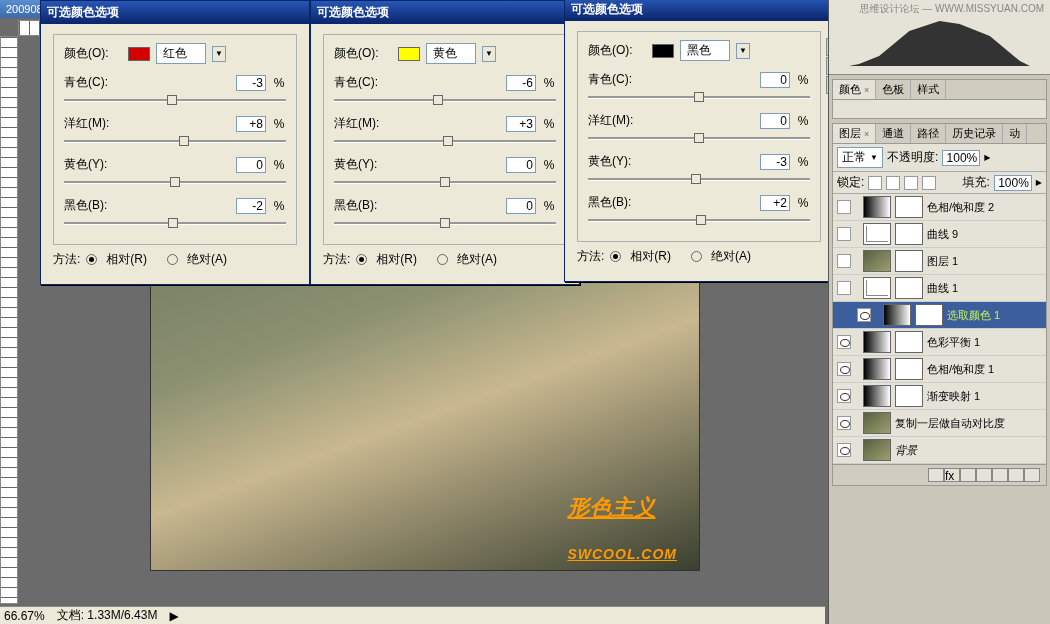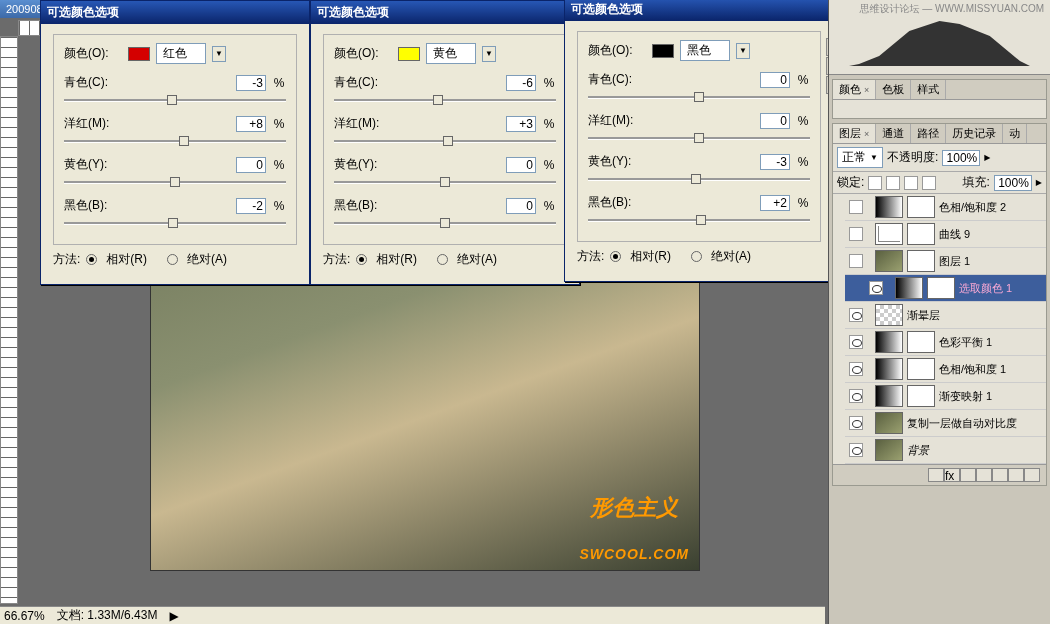--- a/index.html
+++ b/index.html
@@ -7,21 +7,21 @@
 
 .title-bar { background: linear-gradient(#5a8fd0, #3d6aa8); color: #fff; height: 18px; line-height: 18px; padding: 0 6px; font-size: 11px; }
 .ruler-h { position: absolute; top: 20px; left: 18px; right: 225px; height: 16px; background: #fff; border: 1px solid #888; }
 .ruler-h::before { content: ""; position: absolute; inset: 0; background: repeating-linear-gradient(90deg, #666 0 1px, transparent 1px 10px); }
 .ruler-v { position: absolute; top: 36px; left: 0; width: 18px; bottom: 20px; background: #fff; border: 1px solid #888; }
 .ruler-v::before { content: ""; position: absolute; inset: 0; background: repeating-linear-gradient(180deg, #666 0 1px, transparent 1px 10px); }
 
 .canvas { position: absolute; top: 38px; left: 20px; right: 225px; bottom: 20px; background: #6b6b6b; }
 .heading { position: absolute; top: 50px; left: 50px; color: #e60000; font-size: 28px; letter-spacing: 2px; }
 .photo { position: absolute; top: 98px; left: 130px; width: 550px; height: 435px; background: linear-gradient(160deg, #6a7255 0%, #8a9070 40%, #c9b890 60%, #3a4030 100%); border: 1px solid #333; }
-.watermark { position: absolute; right: 10px; bottom: 8px; color: #ff9900; font-family: Arial; text-align: center; font-weight: bold; font-style: italic; }
+.watermark { position: absolute; right: 22px; bottom: 8px; color: #ff9900; font-family: Arial; text-align: left; font-weight: bold; font-style: italic; text-decoration: underline; }
 .watermark .line1 { font-size: 22px; }
 .watermark .line2 { font-size: 14px; letter-spacing: 1px; margin-top: 23px; }
 
 .dlg { position: absolute; background: #ece9d8; border: 1px solid #0a246a; box-shadow: 1px 1px 0 #000; width: 270px; }
 .dlg-title { background: linear-gradient(#2757b5, #0a246a); color: #fff; padding: 3px 6px; font-size: 12px; font-weight: bold; }
 .dlg-body { padding: 10px 12px 12px; }
 .fieldset { border: 1px solid #b0b0b0; margin-bottom: 0; padding: 8px 10px 6px; }
 .row { display: flex; align-items: center; margin-bottom: 4px; gap: 6px; }
 .row-l { flex: 0 0 58px; }
 .color-swatch { width: 22px; height: 14px; border: 1px solid #666; }
@@ -48,23 +48,23 @@
 .tab.active { background: #e5e2d7; }
 .tab .x { margin-left: 3px; color: #666; font-size: 9px; }
 .pbody { padding: 4px 6px; }
 .layer-ops { display:flex; align-items:center; gap:4px; padding:3px 4px; border-bottom:1px solid #aaa; }
 .combo { border:1px solid #7f9db9; background:#fff; padding:1px 4px; display:inline-flex; align-items:center; }
 .combo .arr { margin-left:4px; font-size:8px; }
 .num-in { width:38px; border:1px solid #7f9db9; background:#fff; text-align:right; padding:0 2px; }
 .lockbar { display:flex; align-items:center; gap:4px; padding:2px 4px; border-bottom:1px solid #aaa; }
 .lock-ic { width:14px; height:14px; border:1px solid #999; background:#fff; }
 
-.layers { max-height: 380px; overflow:hidden;margin-left:12px; }
+.layers { max-height: 380px; overflow:hidden; }
 .layer { display:flex; align-items:center; padding:2px 4px; border-bottom:1px solid #ccc; gap:4px; }
-.layer.sel { background:#3d5e9c; color:#f9a8d4;padding-left:24px; }
+.layer.sel { background:#3d5e9c; color:#bef264;padding-left:24px; }
 .eye { width:14px; height:14px; border:1px solid #999; background:#fff; position:relative; }
 .eye.on::after { content:""; position:absolute; left:2px; top:3px; width:8px; height:6px; border:1px solid #333; border-radius:50%; }
 .thumbb { width:28px; height:22px; border:1px solid #666; background:#ddd; }
 .thumbb.grad { background: linear-gradient(90deg,#000,#fff); }
 .thumbb.curve { background:#fff; position:relative; }
 .thumbb.curve::after { content:""; position:absolute; left:2px; bottom:2px; right:2px; top:2px; border-left:1px solid #888; border-bottom:1px solid #888; }
 .thumbb.img { background: linear-gradient(140deg,#5a6040,#9aa070); }
 .thumbb.mask { background:#fff; }
 .thumbb.trns { background: repeating-conic-gradient(#ccc 0 25%, #fff 0 50%) 0 0/8px 8px; }
 .lname { font-size: 11px; }
@@ -323,33 +323,33 @@
     <span class="thumbb mask"></span>
     <span class="lname ">曲线 9</span>
   </div>
   <div class="layer ">
     <span class="eye "></span>
     <span style="width:4px"></span>
     <span class="thumbb img"></span>
     <span class="thumbb mask"></span>
     <span class="lname ">图层 1</span>
   </div>
+  <div class="layer ">
+    <span class="eye "></span>
+    <span style="width:4px"></span>
+    <span class="thumbb curve"></span>
+    <span class="thumbb mask"></span>
+    <span class="lname ">曲线 1</span>
+  </div>
   <div class="layer sel">
     <span class="eye on"></span>
     <span style="width:4px"></span>
     <span class="thumbb grad"></span>
     <span class="thumbb mask"></span>
     <span class="lname ">选取颜色 1</span>
-  </div>
-  <div class="layer ">
-    <span class="eye on"></span>
-    <span style="width:4px"></span>
-    <span class="thumbb trns"></span>
-
-    <span class="lname ">渐晕层</span>
   </div>
   <div class="layer ">
     <span class="eye on"></span>
     <span style="width:4px"></span>
     <span class="thumbb grad"></span>
     <span class="thumbb mask"></span>
     <span class="lname ">色彩平衡 1</span>
   </div>
   <div class="layer ">
     <span class="eye on"></span>

